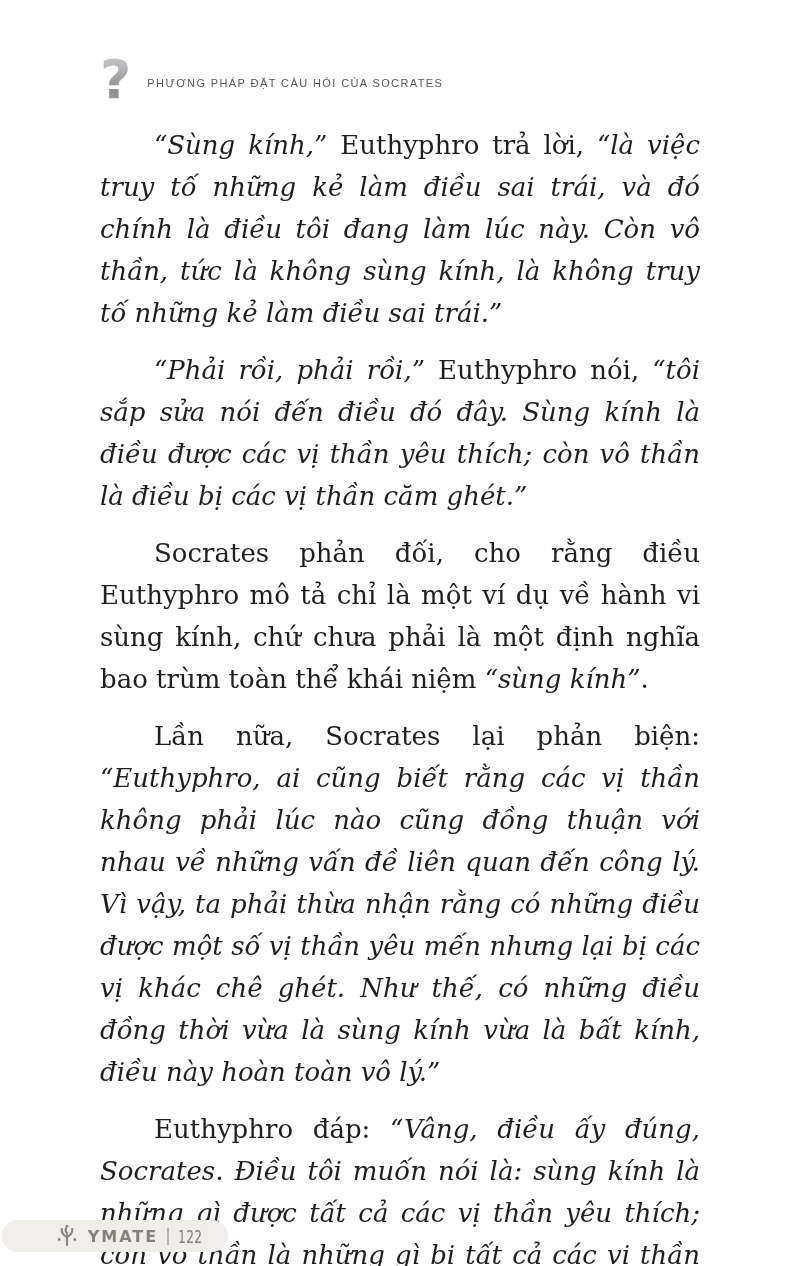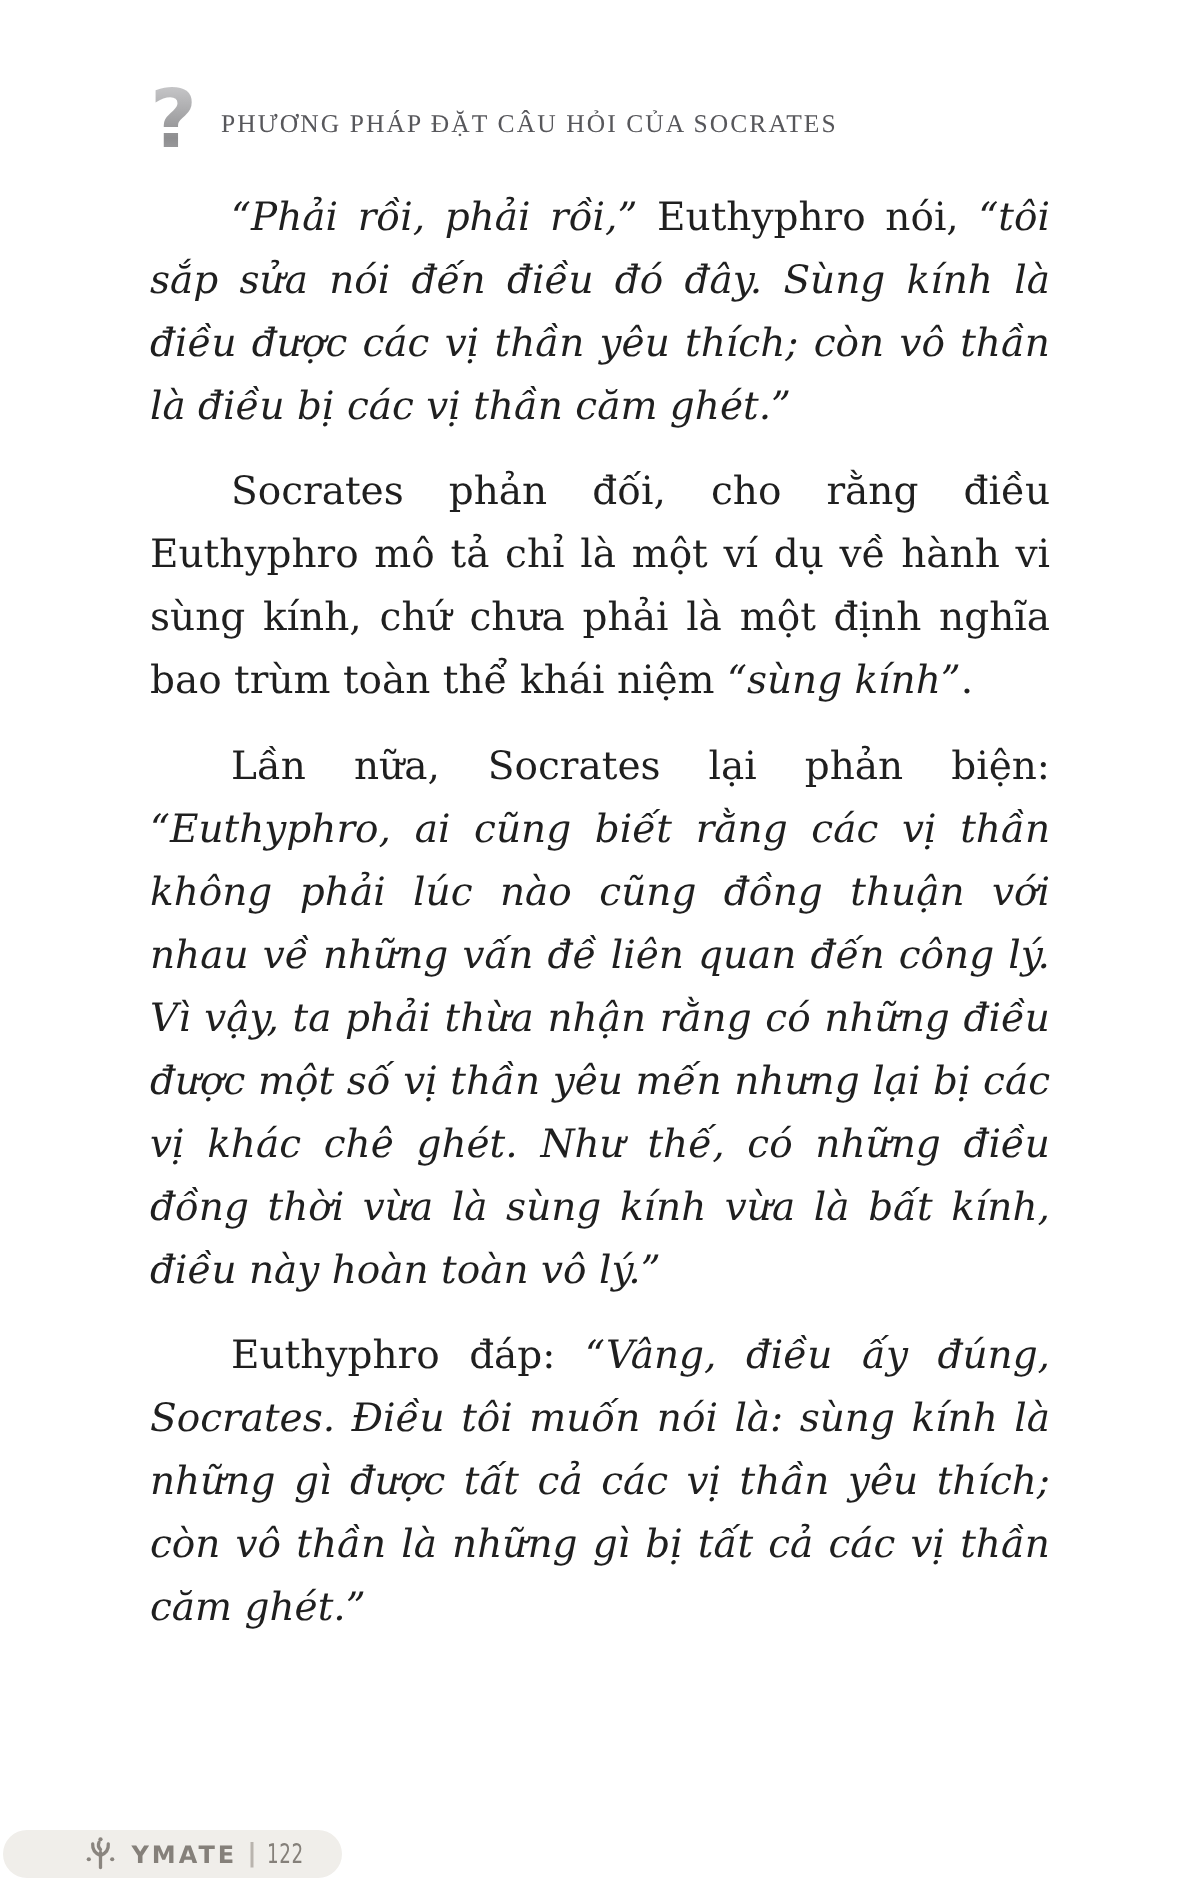--- a/index.html
+++ b/index.html
@@ -21,22 +21,22 @@
     font-family: "DejaVu Sans", sans-serif;
     font-weight: bold;
     font-size: 54px; line-height: 60px;
     background: linear-gradient(180deg, #d2d2d4 0%, #8e8e90 70%, #a9a9ab 100%);
     -webkit-background-clip: text; background-clip: text;
     -webkit-text-fill-color: transparent; color: #9a9a9c;
     text-shadow: none;
     flex: 0 0 auto;
   }
   .chapter-title {
-    font-family: Liberation Serif, serif;
-    font-size: 17px; font-weight: 500;
+    font-family: Liberation Sans, sans-serif;
+    font-size: 11px; font-weight: 500;
     letter-spacing: 1.4px;
     color: #57575b;
     margin: 0; padding-top: 6px;
     white-space: nowrap;
   }
 
   
   .page-body {
     padding: 0 100px;
     margin-top: 14px;
@@ -92,20 +92,23 @@
 
 <div class="page">
 
   <header class="page-header">
     <span class="qmark">?</span>
     <h1 class="chapter-title">PHƯƠNG PHÁP ĐẶT CÂU HỎI CỦA SOCRATES</h1>
   </header>
 
   <main class="page-body">
 
+    <p>
+      <span class="seg-it">“Sùng kính,” </span><span class="seg-rm">Euthyphro trả lời, </span><span class="seg-it">“là việc truy tố những kẻ làm điều sai trái, và đó chính là điều tôi đang làm lúc này. Còn vô thần, tức là không sùng kính, là không truy tố những kẻ làm điều sai trái.”</span>
+    </p>
 
     <p>
       <span class="seg-it">“Phải rồi, phải rồi,” </span><span class="seg-rm">Euthyphro nói, </span><span class="seg-it">“tôi sắp sửa nói đến điều đó đây. Sùng kính là điều được các vị thần yêu thích; còn vô thần là điều bị các vị thần căm ghét.”</span>
     </p>
 
     <p>
       <span class="seg-rm">Socrates phản đối, cho rằng điều Euthyphro mô tả chỉ là một ví dụ về hành vi sùng kính, chứ chưa phải là một định nghĩa bao trùm toàn thể khái niệm </span><span class="seg-it">“sùng kính”</span><span class="seg-rm">.</span>
     </p>
 
     <p>

